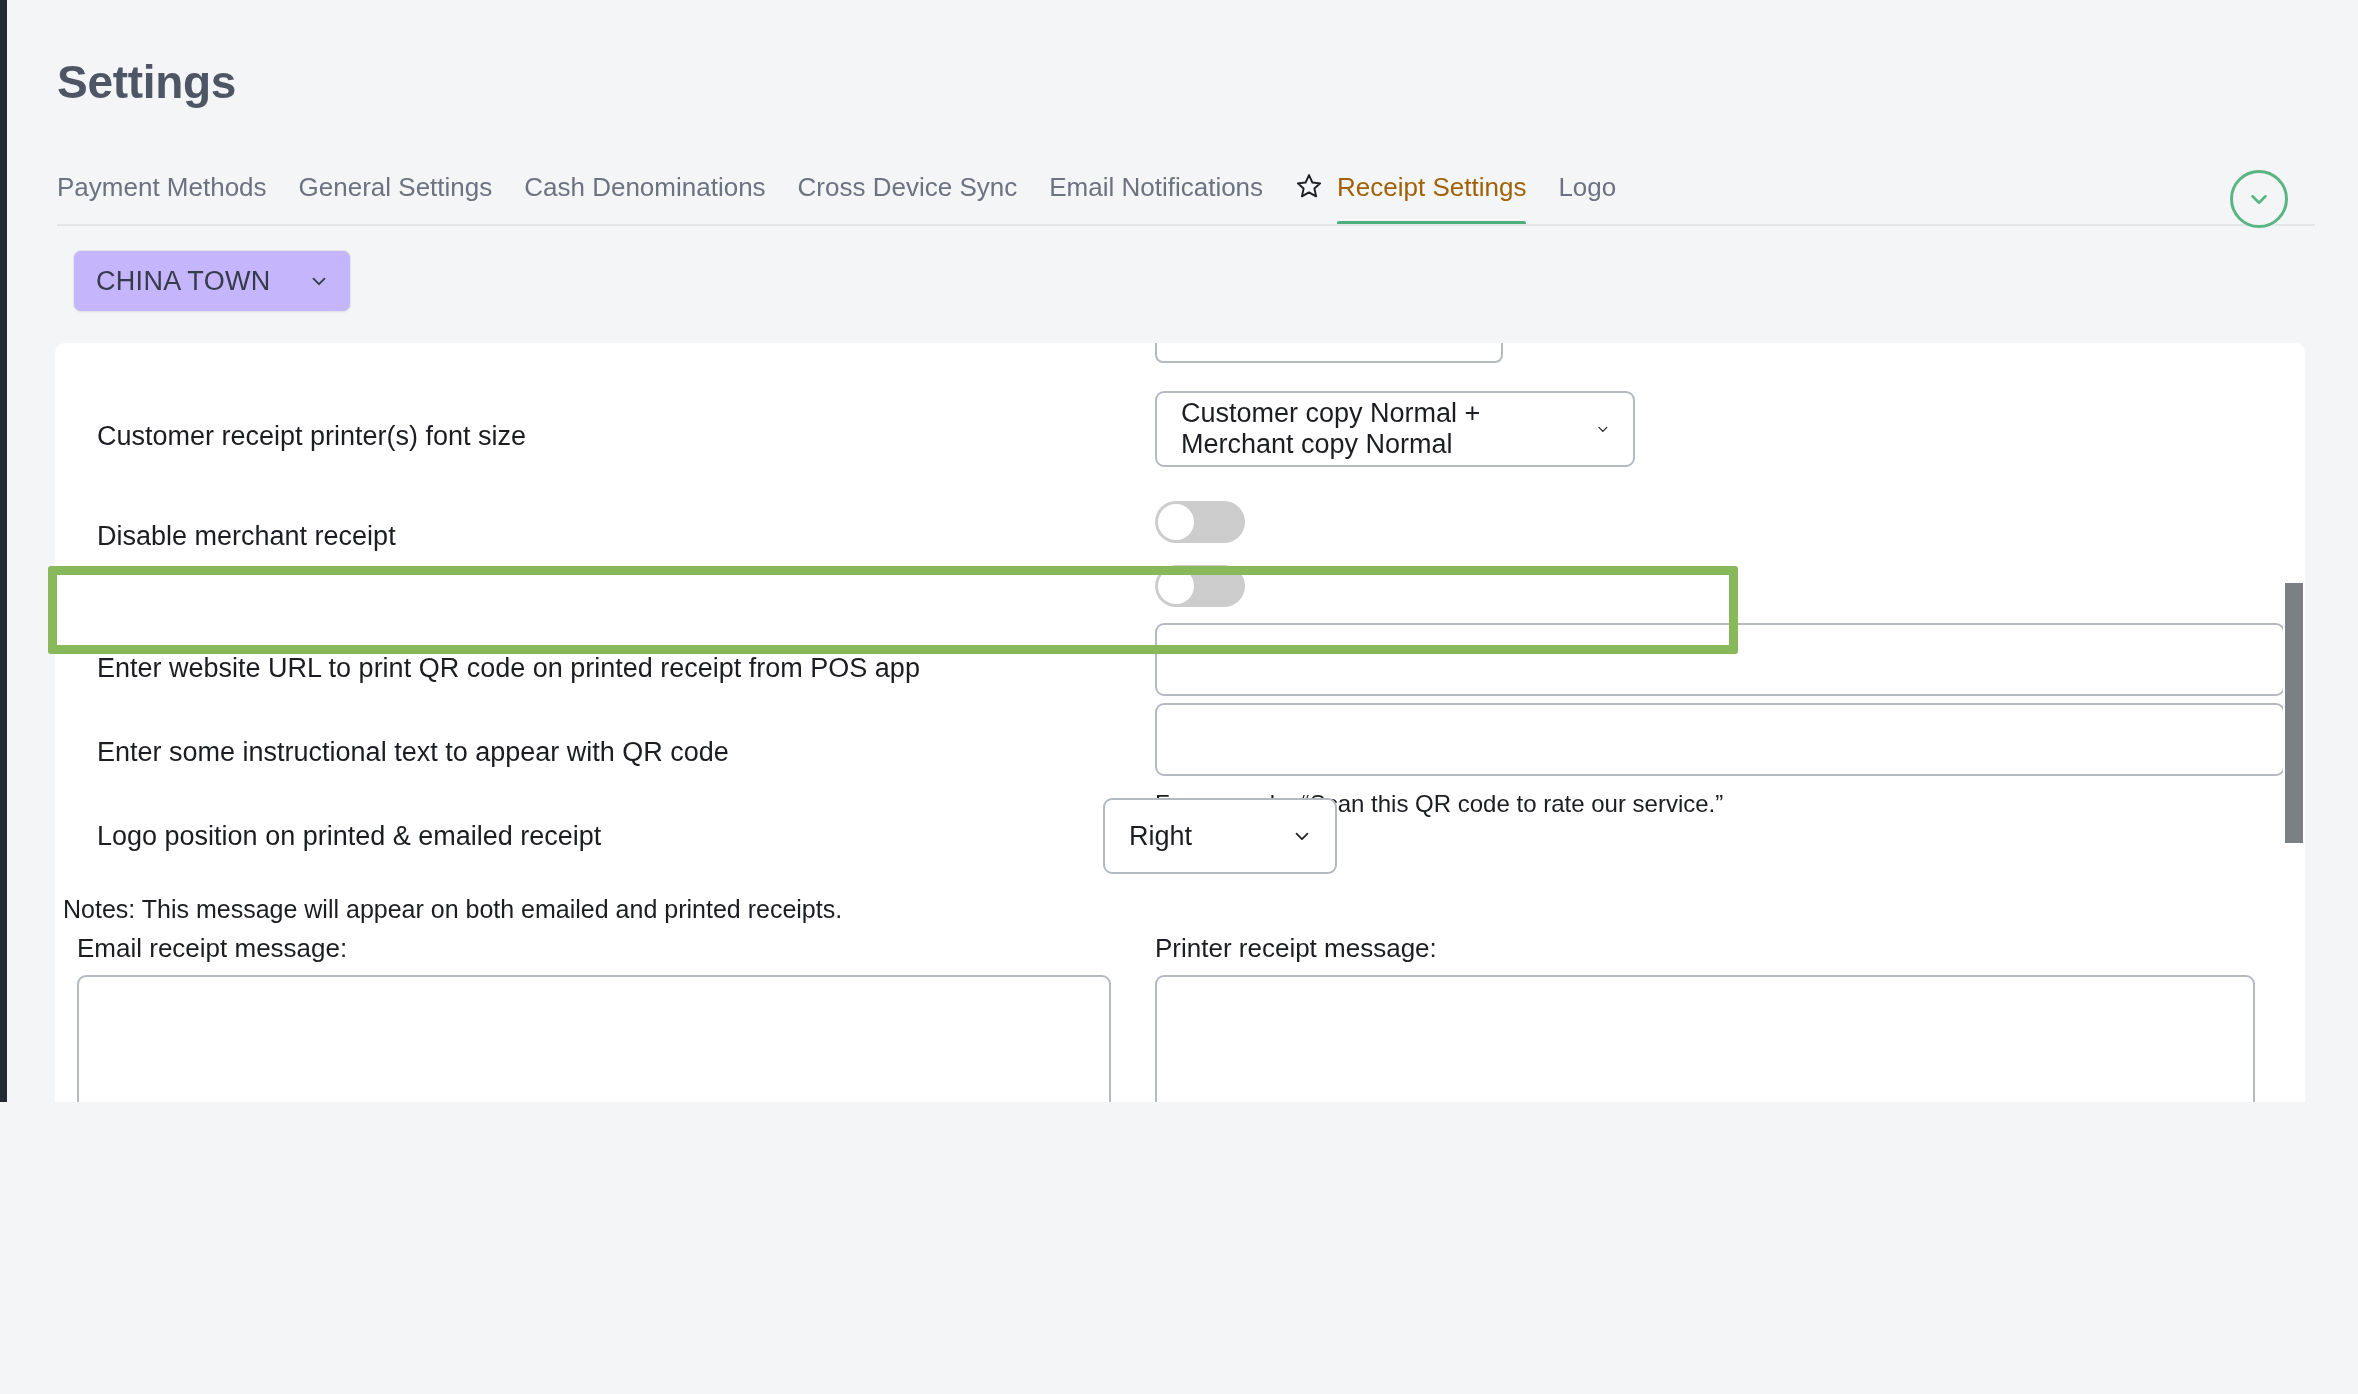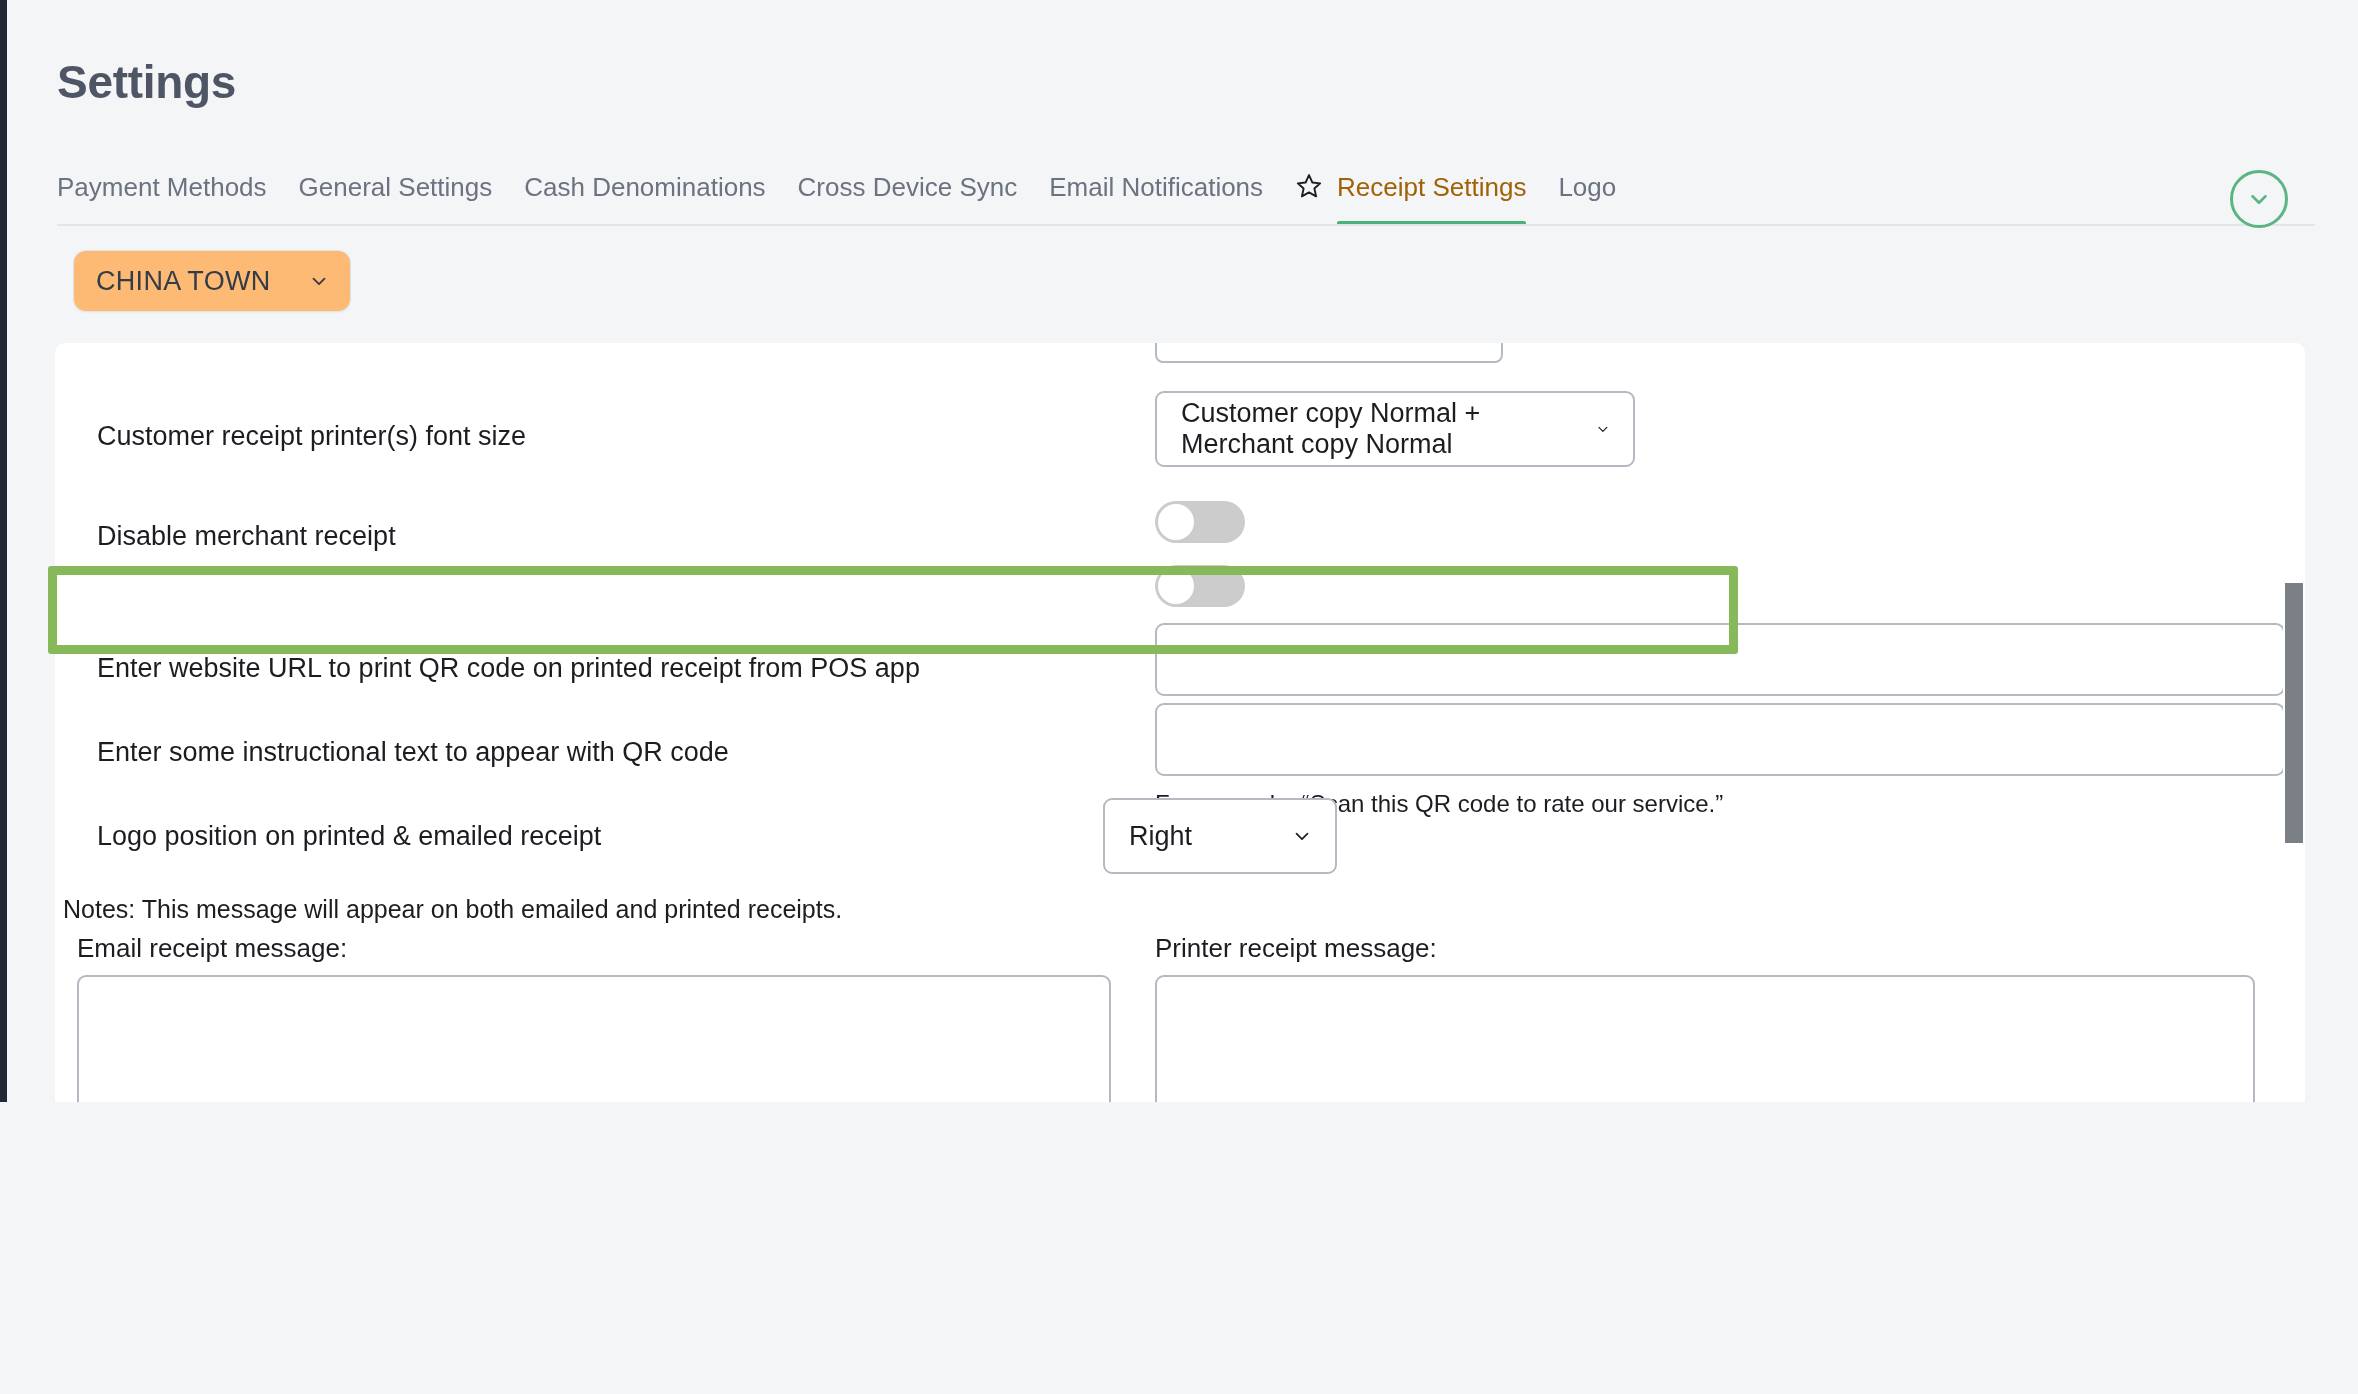--- a/index.html
+++ b/index.html
@@ -118,23 +118,23 @@
     cursor: pointer;
   }
 
   
   .location-select {
     position: absolute;
     left: 66px;
     top: 250px;
     width: 278px;
     height: 62px;
-    background: #fdba74;
+    background: #c4b5fd;
     border: 1px solid #e1e3e8;
-    border-radius: 13px;
+    border-radius: 8px;
     display: flex;
     align-items: center;
     justify-content: space-between;
     padding: 0 20px 0 22px;
     box-shadow: 0 1px 2px rgba(0,0,0,0.04);
     cursor: pointer;
   }
   .location-select .label {
     font-size: 27px;
     color: #353b48;

